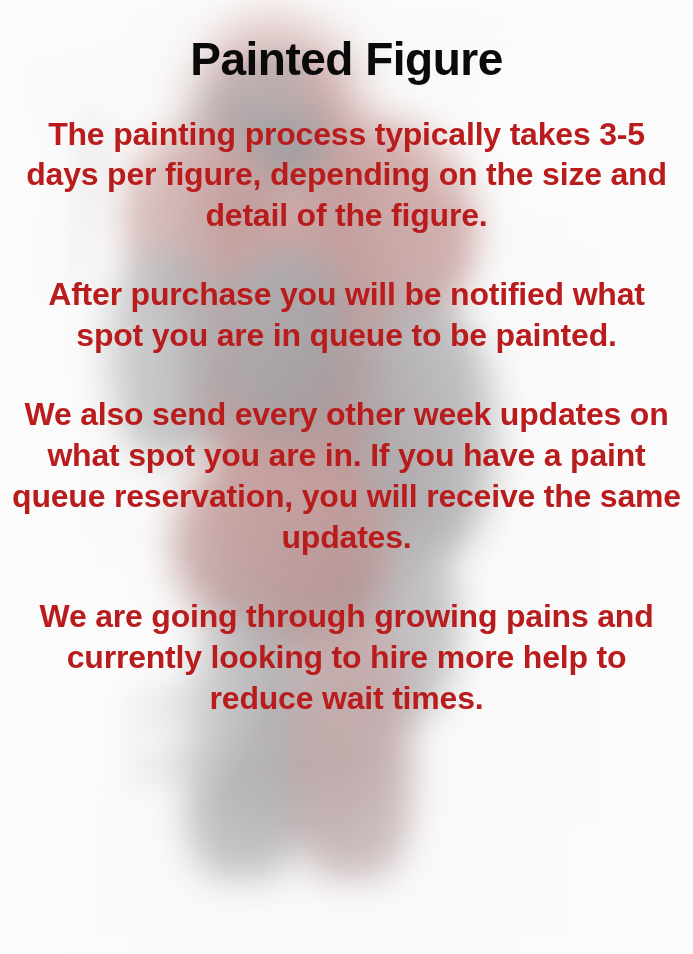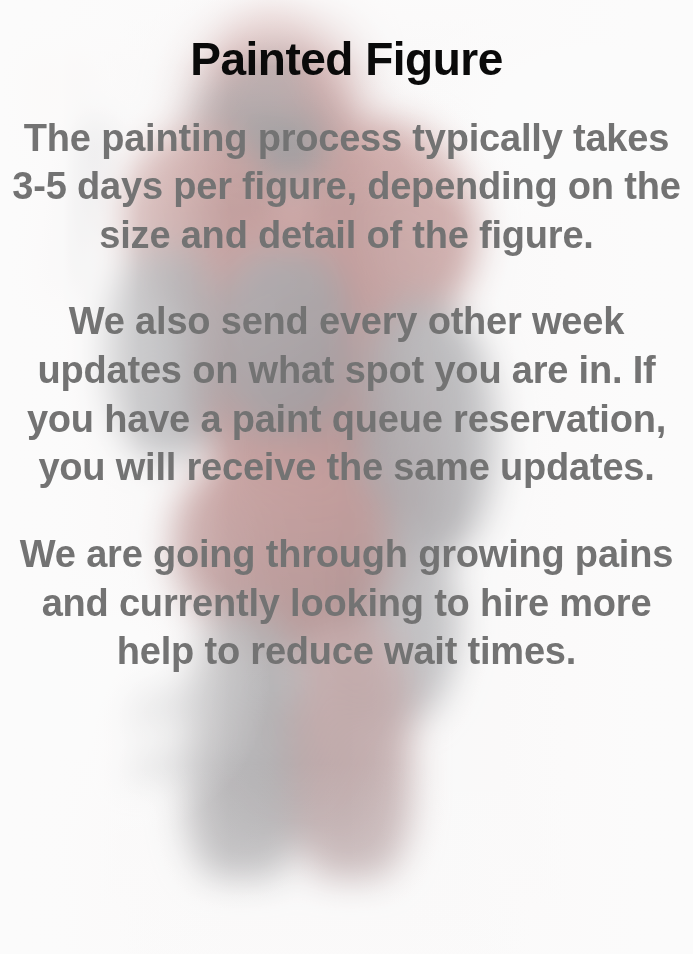--- a/index.html
+++ b/index.html
@@ -186,25 +186,25 @@
     letter-spacing: -0.5px;
     color: #0a0a0a;
   }
   #title .line { display: block; }
 
   #paragraphs {
     margin-top: 28px;
   }
   .para {
     margin: 0 0 38px 0;
-    font-size: 38px;
+    font-size: 32px;
     font-weight: bold;
     line-height: 1.28;
     letter-spacing: -0.2px;
-    color: #737373;
+    color: #b91c1c;
     padding: 0 4px;
   }
   .para:last-child { margin-bottom: 0; }
 </style>
 </head>
 <body>
 
 <div id="card">
 
   <div id="backdrop">
@@ -235,18 +235,19 @@
   <div id="veil"></div>
 
   <div id="content">
 
     <h1 id="title">
       <span class="line">Painted Figure</span>
     </h1>
 
     <div id="paragraphs">
       <p class="para">The painting process typically takes 3-5 days per figure, depending on the size and detail of the figure.</p>
+      <p class="para">After purchase you will be notified what spot you are in queue to be painted.</p>
       <p class="para">We also send every other week updates on what spot you are in. If you have a paint queue reservation, you will receive the same updates.</p>
       <p class="para">We are going through growing pains and currently looking to hire more help to reduce wait times.</p>
     </div>
 
   </div>
 </div>
 
 </body></html>

